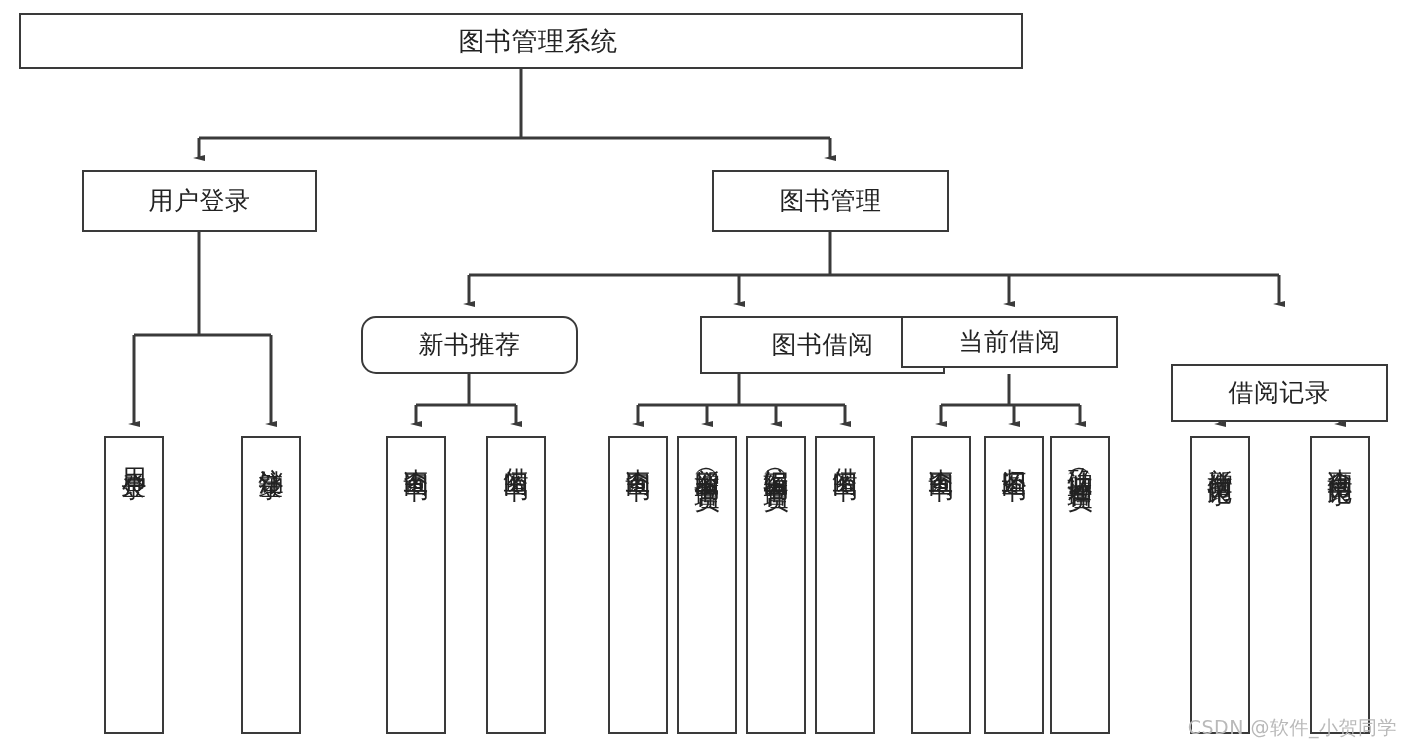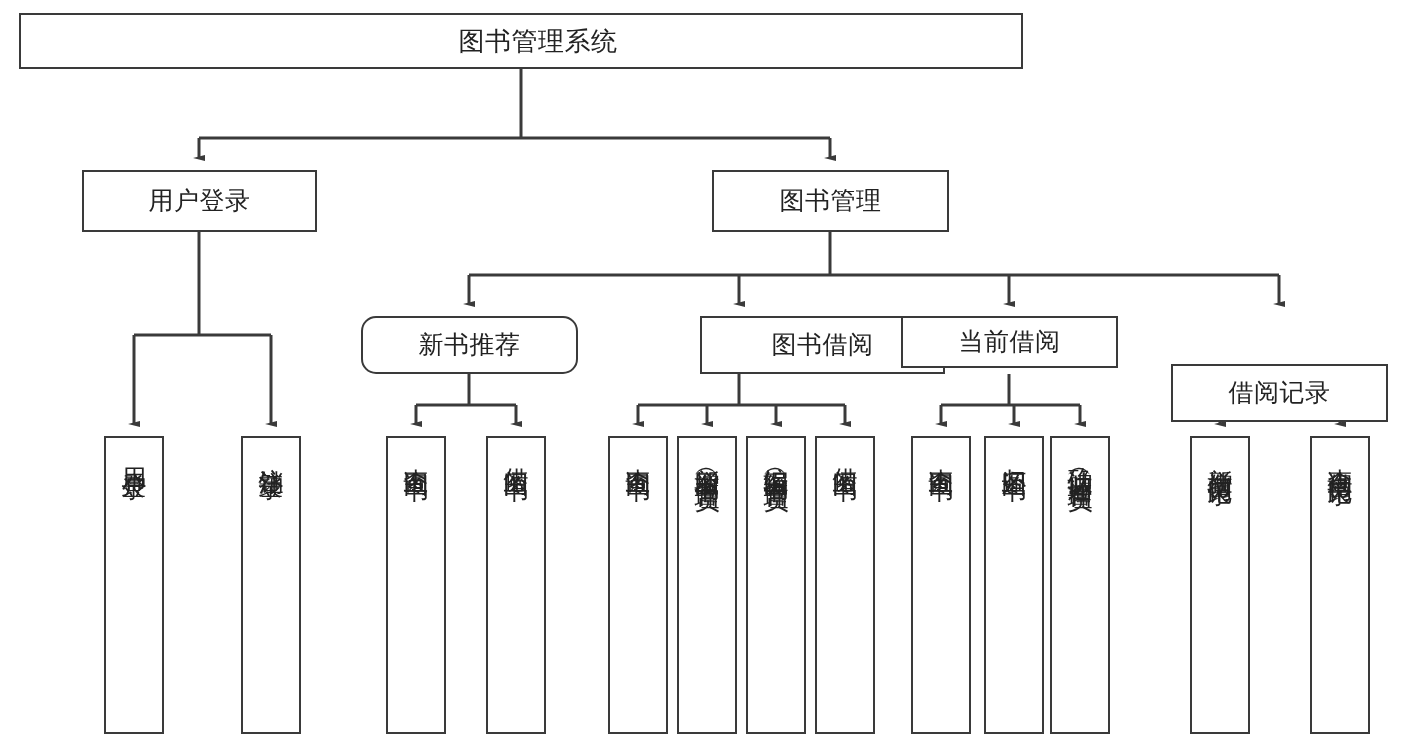--- a/index.html
+++ b/index.html
@@ -178,13 +178,14 @@
         <span class="node-label">确认归还（管理员）</span>
       </div>
       <div class="node vertical leaf" style="left: 1190px; top: 436px; width: 60px; height: 298px;">
         <span class="node-label">新增借阅记录</span>
       </div>
       <div class="node vertical leaf" style="left: 1310px; top: 436px; width: 60px; height: 298px;">
         <span class="node-label">查询借阅记录</span>
       </div>
     </div>
 
+  <div id="watermark">CSDN @软件_小贺同学</div>
 </div>
 
 </body></html>

